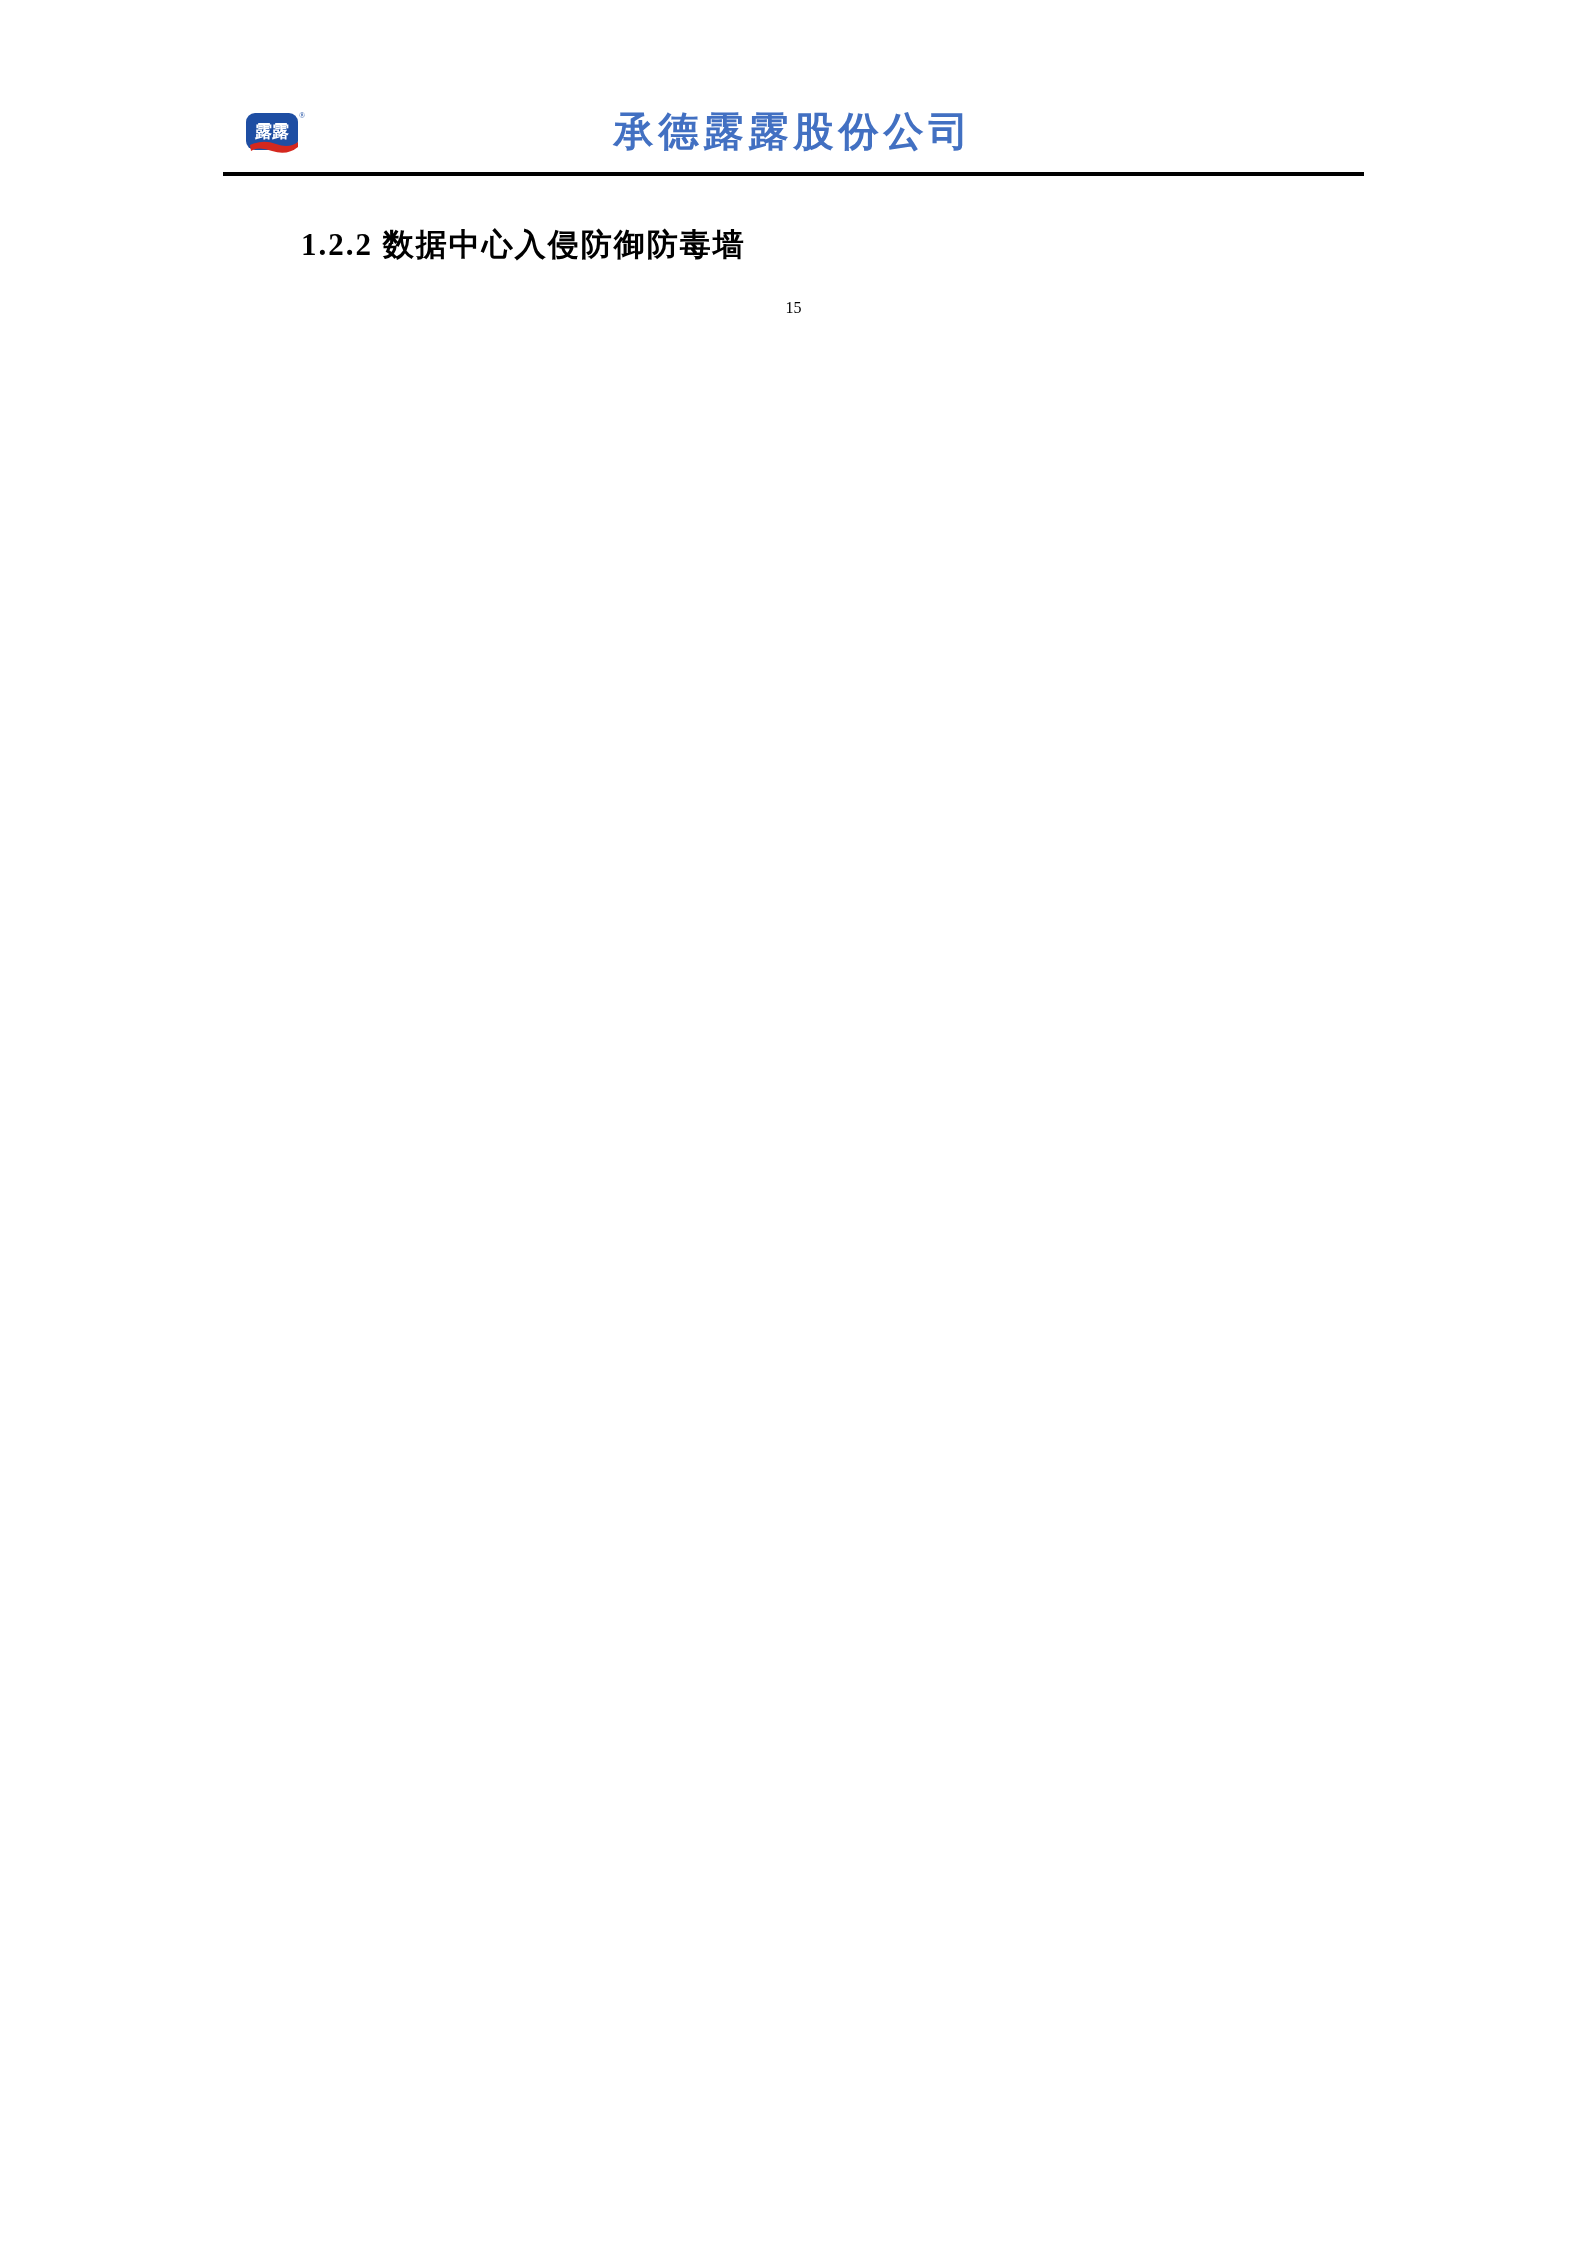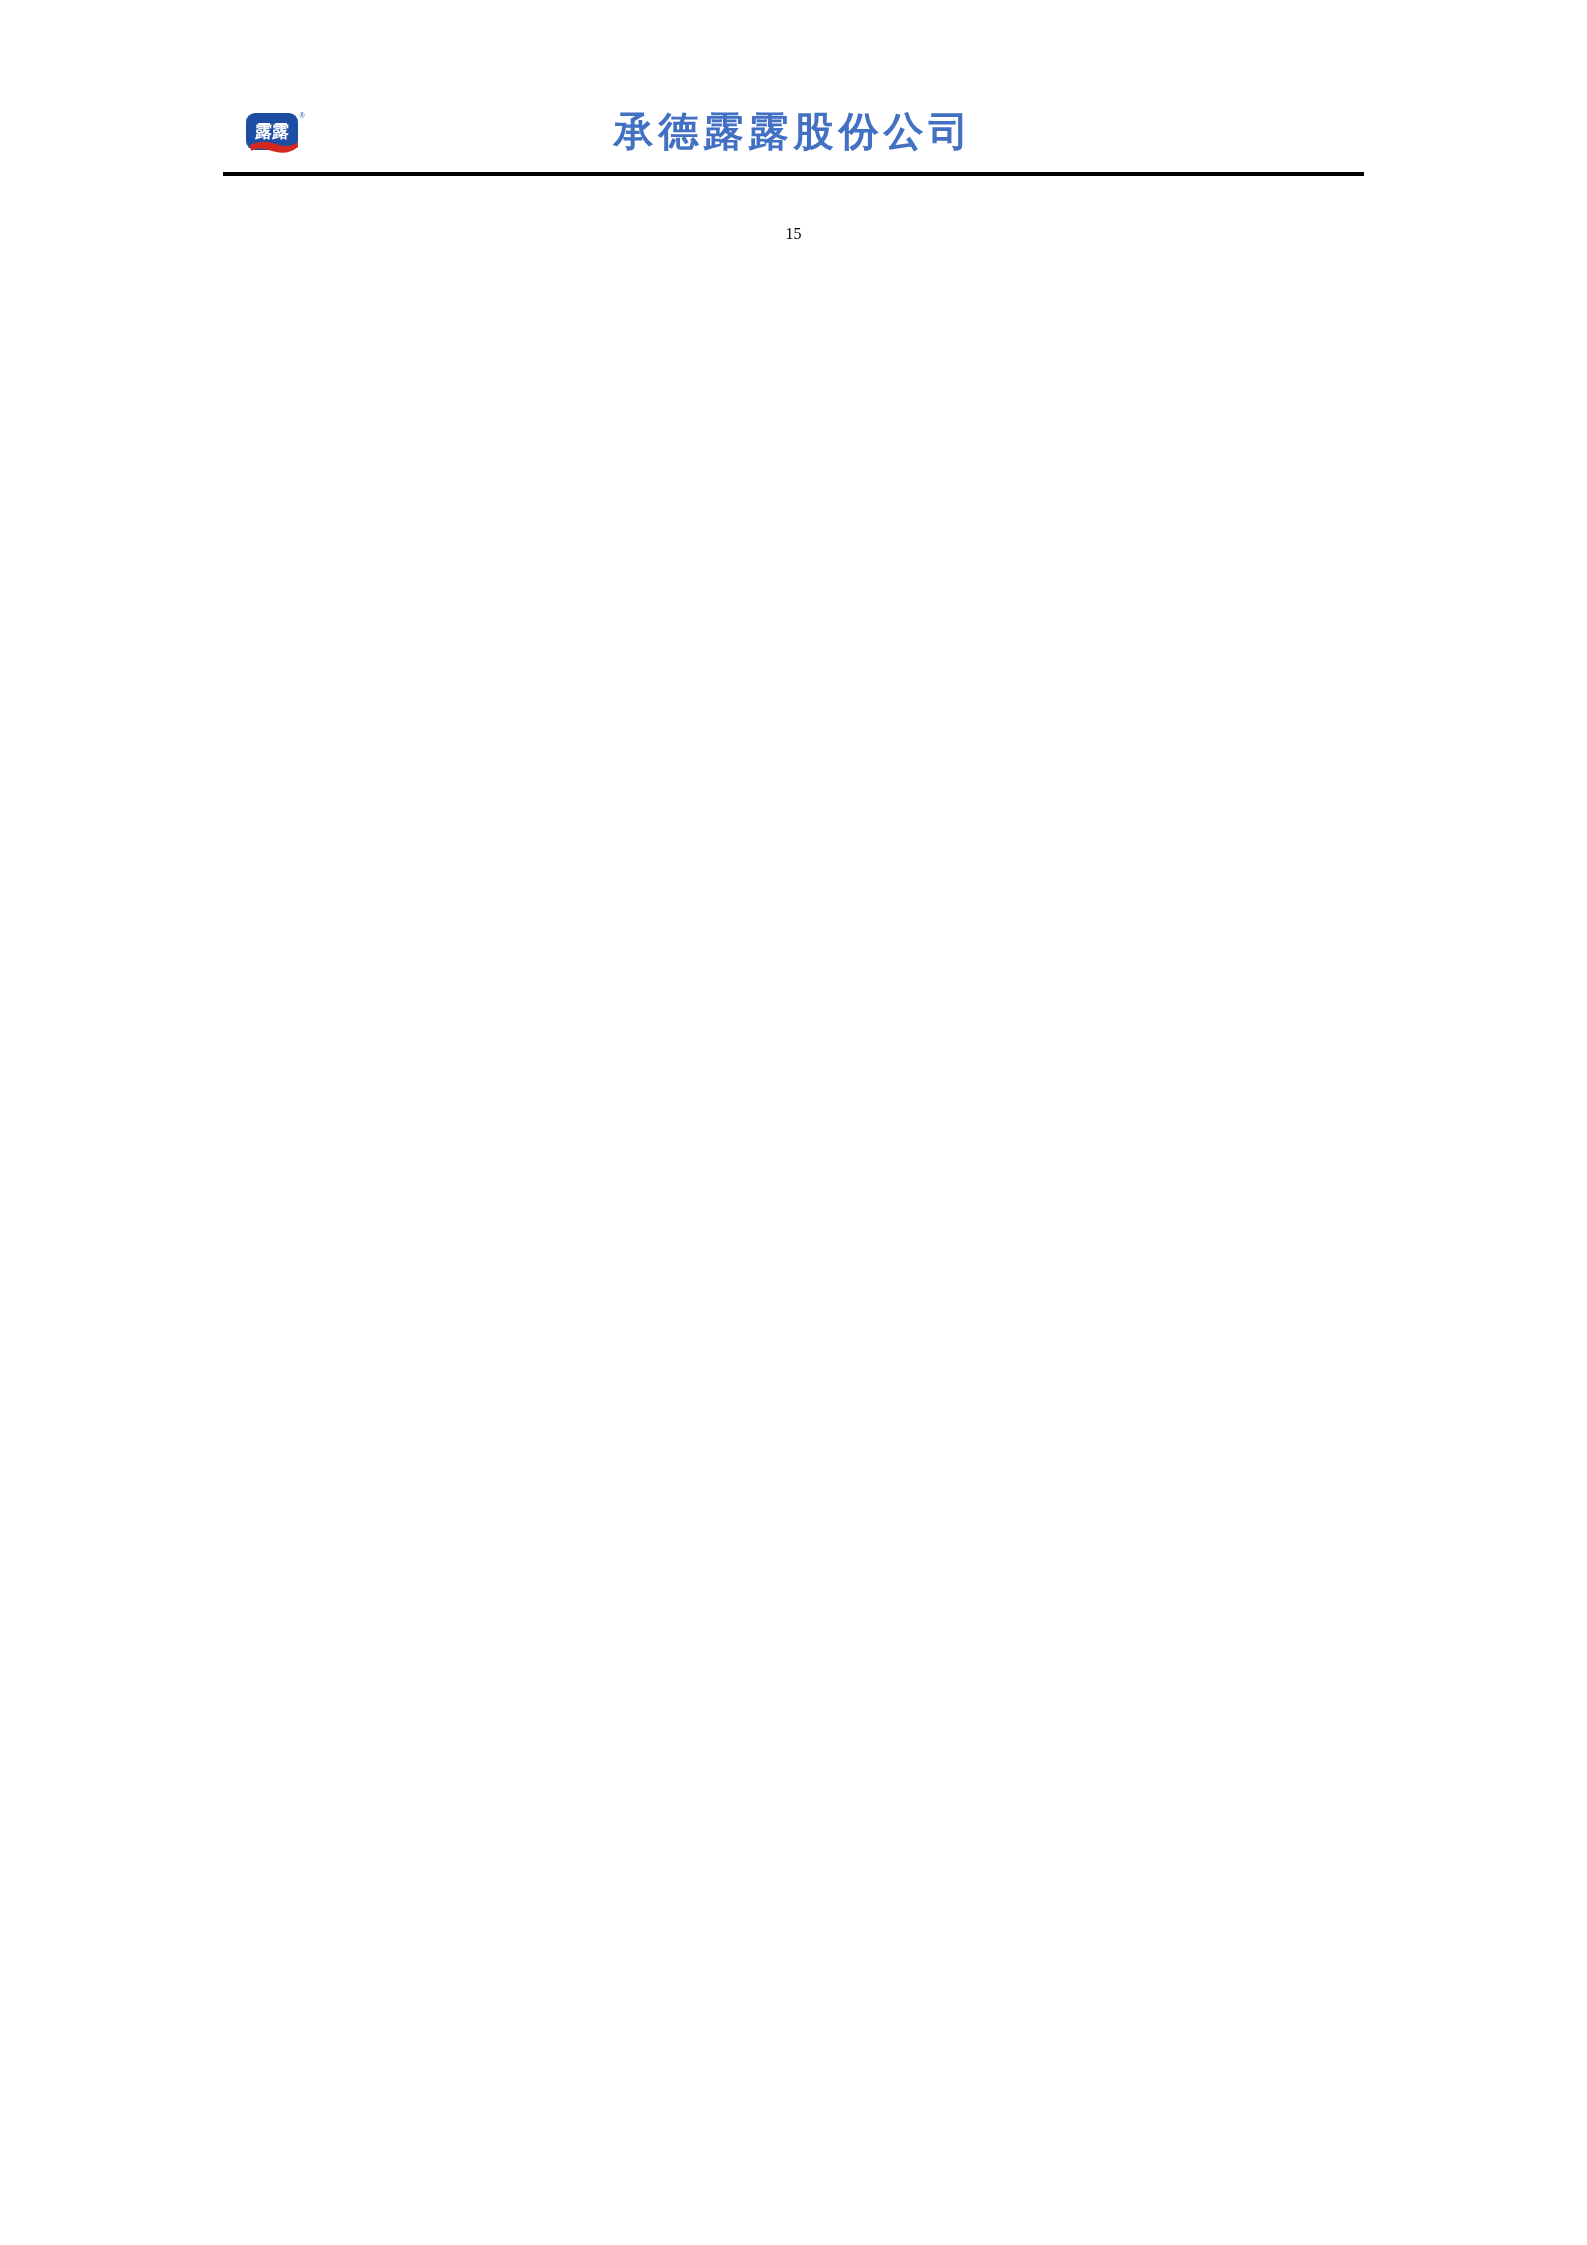--- a/index.html
+++ b/index.html
@@ -58,20 +58,21 @@
   <div class="content">
 
     <table class="spec-table t1" id="table1">
       <colgroup>
           <col style="width:145px">
           <col>
         </colgroup>
       <tbody></tbody>
     </table>
 
+    <div class="section-heading">1.2.2 数据中心入侵防御防毒墙</div>
 
     <table class="spec-table t2" id="table2">
       <colgroup>
           <col style="width:145px">
           <col>
         </colgroup>
       <tbody></tbody>
     </table>
 
     <div class="page-number">15</div>

